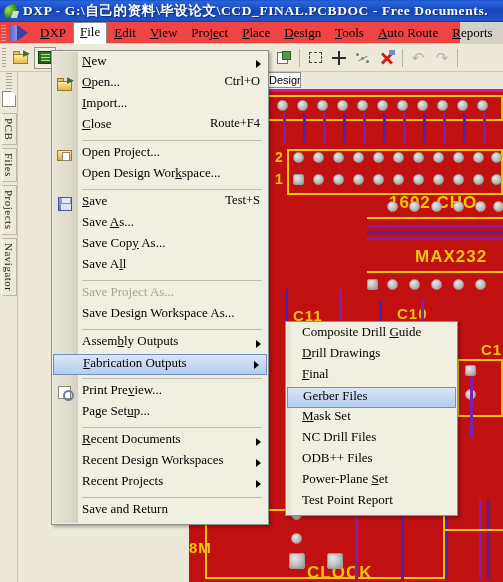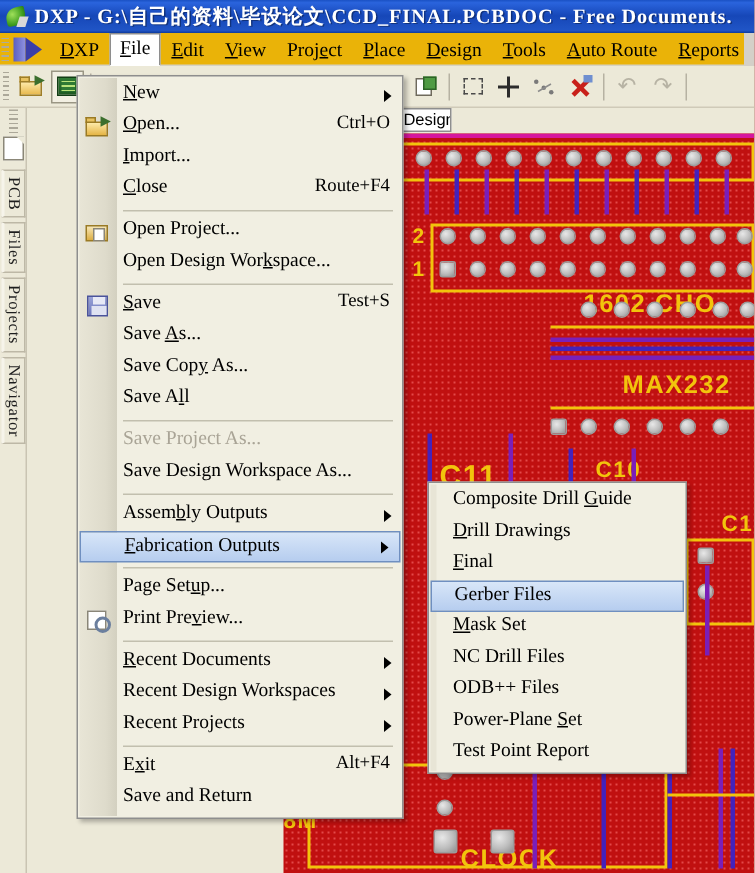--- a/index.html
+++ b/index.html
@@ -50,22 +50,22 @@
     font-weight: bold;
     font-size: 13.5px;
     letter-spacing: 0.6px;
     white-space: nowrap;
     text-shadow: 1px 1px 0 rgba(0,0,0,0.35);
   }
 
   
   #menubar {
     position: absolute; left: 0; top: 22px;
-    width: 496px; height: 22px;
-    background: #eab308;
+    width: 460px; height: 22px;
+    background: #ef4444;
     border-bottom: 1px solid #d6d2c2;
     display: flex; align-items: center;
   }
   #menubar .grip {
     width: 5px; height: 16px; margin: 0 2px 0 1px;
     background: repeating-linear-gradient(to bottom, #b0ab9b 0, #b0ab9b 1px, transparent 1px, transparent 3px);
     flex: 0 0 5px;
   }
   #menubar .dxp-logo {
     width: 22px; height: 18px; flex: 0 0 22px;
@@ -583,21 +583,21 @@
       <div class="pad" style="left:304px; top:112px;"></div>
       <div class="silk" style="left:226px; top:158px; font-size:17px;">MAX232</div>
       <div class="ylw" style="left:178px; top:182px; width:136px; height:2px;"></div>
       <div class="pad" style="left:198px; top:190px;"></div>
       <div class="pad" style="left:220px; top:190px;"></div>
       <div class="pad" style="left:242px; top:190px;"></div>
       <div class="pad" style="left:264px; top:190px;"></div>
       <div class="pad" style="left:286px; top:190px;"></div>
       <div class="pad sq" style="left:178px; top:190px;"></div>
 
-      <div class="silk" style="left:104px; top:218px; font-size:20px;">C11</div>
+      <div class="silk" style="left:104px; top:218px; font-size:15px;">C11</div>
       <div class="silk" style="left:208px; top:216px; font-size:15px;">C10</div>
       <div class="outline" style="left:100px; top:234px; width:40px; height:22px;"></div>
       <div class="pad" style="left:104px; top:239px;"></div>
       <div class="pad" style="left:124px; top:239px;"></div>
 
       <div class="silk" style="left:292px; top:252px; font-size:15px;">C1</div>
       <div class="outline" style="left:268px; top:270px; width:46px; height:58px;"></div>
       <div class="pad sq" style="left:276px; top:276px;"></div>
       <div class="pad" style="left:276px; top:300px;"></div>
       <div class="trace" style="left:281px; top:288px; width:3px; height:60px;"></div>
@@ -706,54 +706,50 @@
     </div>
 
     <div class="mrow hl">
       <span class="lbl"><span class="u">F</span>abrication Outputs</span>
       <span class="sub"></span>
     </div>
 
     <div class="msep"></div>
 
     <div class="mrow">
-      <span class="lbl">Page Set<span class="u">u</span>p...</span>
-    </div>
-
-    <div class="mrow">
       <span class="mico">
           <span class="mag"></span>
         </span>
       <span class="lbl">Print Pre<span class="u">v</span>iew...</span>
     </div>
 
+    <div class="mrow">
+      <span class="lbl">Page Set<span class="u">u</span>p...</span>
+    </div>
+
 
     <div class="msep"></div>
 
     <div class="mrow">
       <span class="lbl"><span class="u">R</span>ecent Documents</span>
       <span class="sub"></span>
     </div>
 
     <div class="mrow">
       <span class="lbl">Recent Design Workspaces</span>
       <span class="sub"></span>
     </div>
 
     <div class="mrow">
       <span class="lbl">Recent Projects</span>
       <span class="sub"></span>
     </div>
 
     <div class="msep"></div>
 
-    <div class="mrow">
-      <span class="lbl">E<span class="u">x</span>it</span>
-      <span class="acc">Alt+F4</span>
-    </div>
 
     <div class="mrow">
       <span class="lbl">Save and Return</span>
     </div>
   </div>
 
   <div id="submenu">
     <div class="gutter2"></div>
 
     <div class="mrow">

